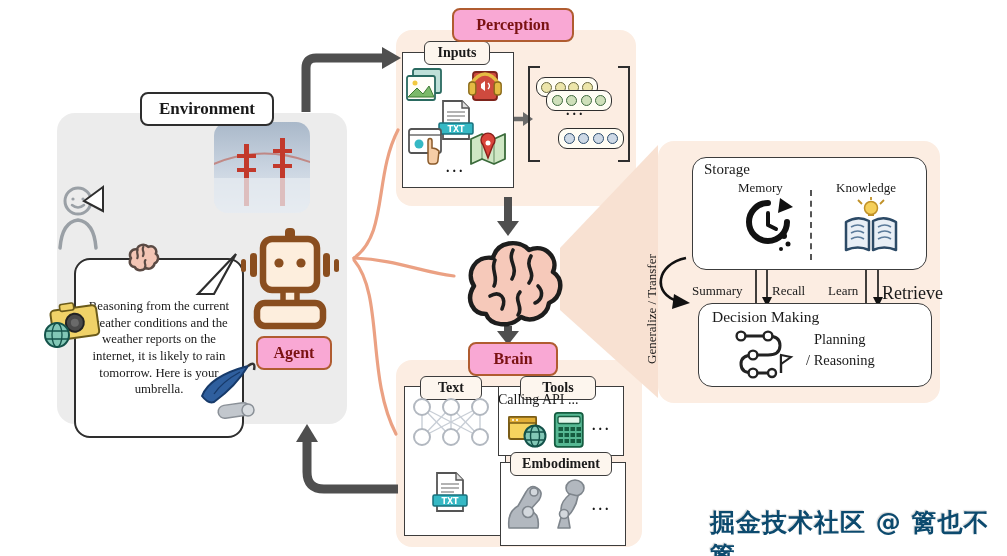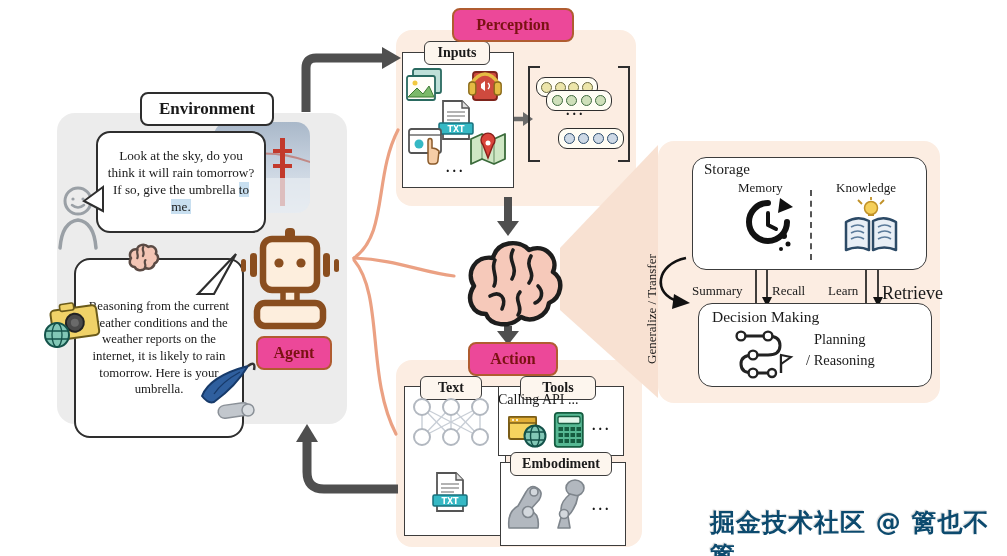--- a/index.html
+++ b/index.html
@@ -2,21 +2,21 @@
 <html><head>
 <meta charset="utf-8">
 <style>
   html,body{margin:0;padding:0;background:#fff;}
   #stage{position:relative;width:1007px;height:556px;background:#fff;overflow:hidden;
          font-family:"Liberation Serif","DejaVu Serif",serif;color:#1a1a1a;}
   .abs{position:absolute;}
   svg{display:block;overflow:visible;}
   .panel{position:absolute;border-radius:16px;}
   .peach{background:#fcede2;}
-  .pill{position:absolute;background:#ec4899;border:2px solid #b05c30;border-radius:8px;
+  .pill{position:absolute;background:#f9a8d4;border:2px solid #b05c30;border-radius:8px;
         display:flex;align-items:center;justify-content:center;
         font-weight:bold;font-size:16px;color:#7a1212;}
   .sublabel{position:absolute;background:#fdf6ee;border:1.6px solid #3c3c3c;border-radius:6px;
         display:flex;align-items:center;justify-content:center;font-size:14px;font-weight:600;z-index:6;}
   .whitebox{position:absolute;background:#fff;border:1.6px solid #3c3c3c;z-index:5;}
   .rnd{border-radius:14px;}
   .bubble{position:absolute;background:#fff;border:2px solid #2e2e2e;z-index:7;
         display:flex;align-items:center;justify-content:center;text-align:center;}
   .dots{position:absolute;font-weight:bold;letter-spacing:3px;font-size:14px;z-index:8;}
   .lbl{position:absolute;z-index:8;white-space:nowrap;}
@@ -106,25 +106,20 @@
           <rect x="23" y="32" width="19" height="4"></rect>
           <rect x="23" y="46" width="19" height="4"></rect>
         <rect x="66" y="16" width="5" height="68"></rect>
           <rect x="59" y="27" width="19" height="4"></rect>
           <rect x="59" y="42" width="19" height="4"></rect>
       </g>
       <rect x="0" y="56" width="96" height="35" fill="#e6ebf0" opacity=".75"></rect>
     </svg>
   </div>
 
-  <div class="bubble" style="left:96px;top:131px;width:150px;height:90px;border-radius:14px;padding:4px 8px;font-size:13.2px;line-height:1.28;">
-    <div>
-      <span>Look at the sky, do you think it will rain tomorrow? If so, give the umbrella </span><span class="hl">to me.</span>
-    </div>
-  </div>
   <svg class="icon" style="left:82px;top:185px;z-index:8;" width="22" height="28">
     <polygon points="21,2 2,16 21,26" fill="#fff" stroke="#2e2e2e" stroke-width="2"></polygon>
   </svg>
 
   <div class="bubble" style="left:74px;top:258px;width:150px;height:164px;border-radius:16px;padding:6px 8px;font-size:12.8px;line-height:1.3;">
     <div>Reasoning from the current weather conditions and the weather reports on the internet, it is likely to rain tomorrow. Here is your umbrella.</div>
   </div>
   <svg class="icon" style="left:196px;top:252px;z-index:8;" width="42" height="44">
     <polygon points="2,42 40,2 18,42" fill="#fff" stroke="#2e2e2e" stroke-width="2.2"></polygon>
   </svg>
@@ -298,21 +293,21 @@
       <circle cx="25" cy="45" r="4.4"></circle>
         <circle cx="44" cy="45" r="4"></circle>
     </g>
   </svg>
   <div class="lbl" style="left:814px;top:331px;font-size:14.5px;">Planning</div>
   <div class="lbl" style="left:806px;top:352px;font-size:14.5px;">/ Reasoning</div>
 
   <div class="lbl vtext" style="left:644px;top:208px;height:156px;">Generalize / Transfer</div>
 
   <div class="pill" style="left:468px;top:342px;width:86px;height:30px;z-index:9;">
-    <span>Action</span>
+    <span>Brain</span>
   </div>
 
   <div class="whitebox" style="left:404px;top:386px;width:100px;height:148px;"></div>
   <div class="sublabel" style="left:420px;top:376px;width:60px;height:22px;">
     <span>Text</span>
   </div>
   <svg class="icon" style="left:412px;top:398px;" width="78" height="48">
     <g stroke="#c8ced6" stroke-width="1.4">
       <line x1="10" y1="9" x2="10" y2="39"></line>
         <line x1="10" y1="9" x2="39" y2="39"></line>

